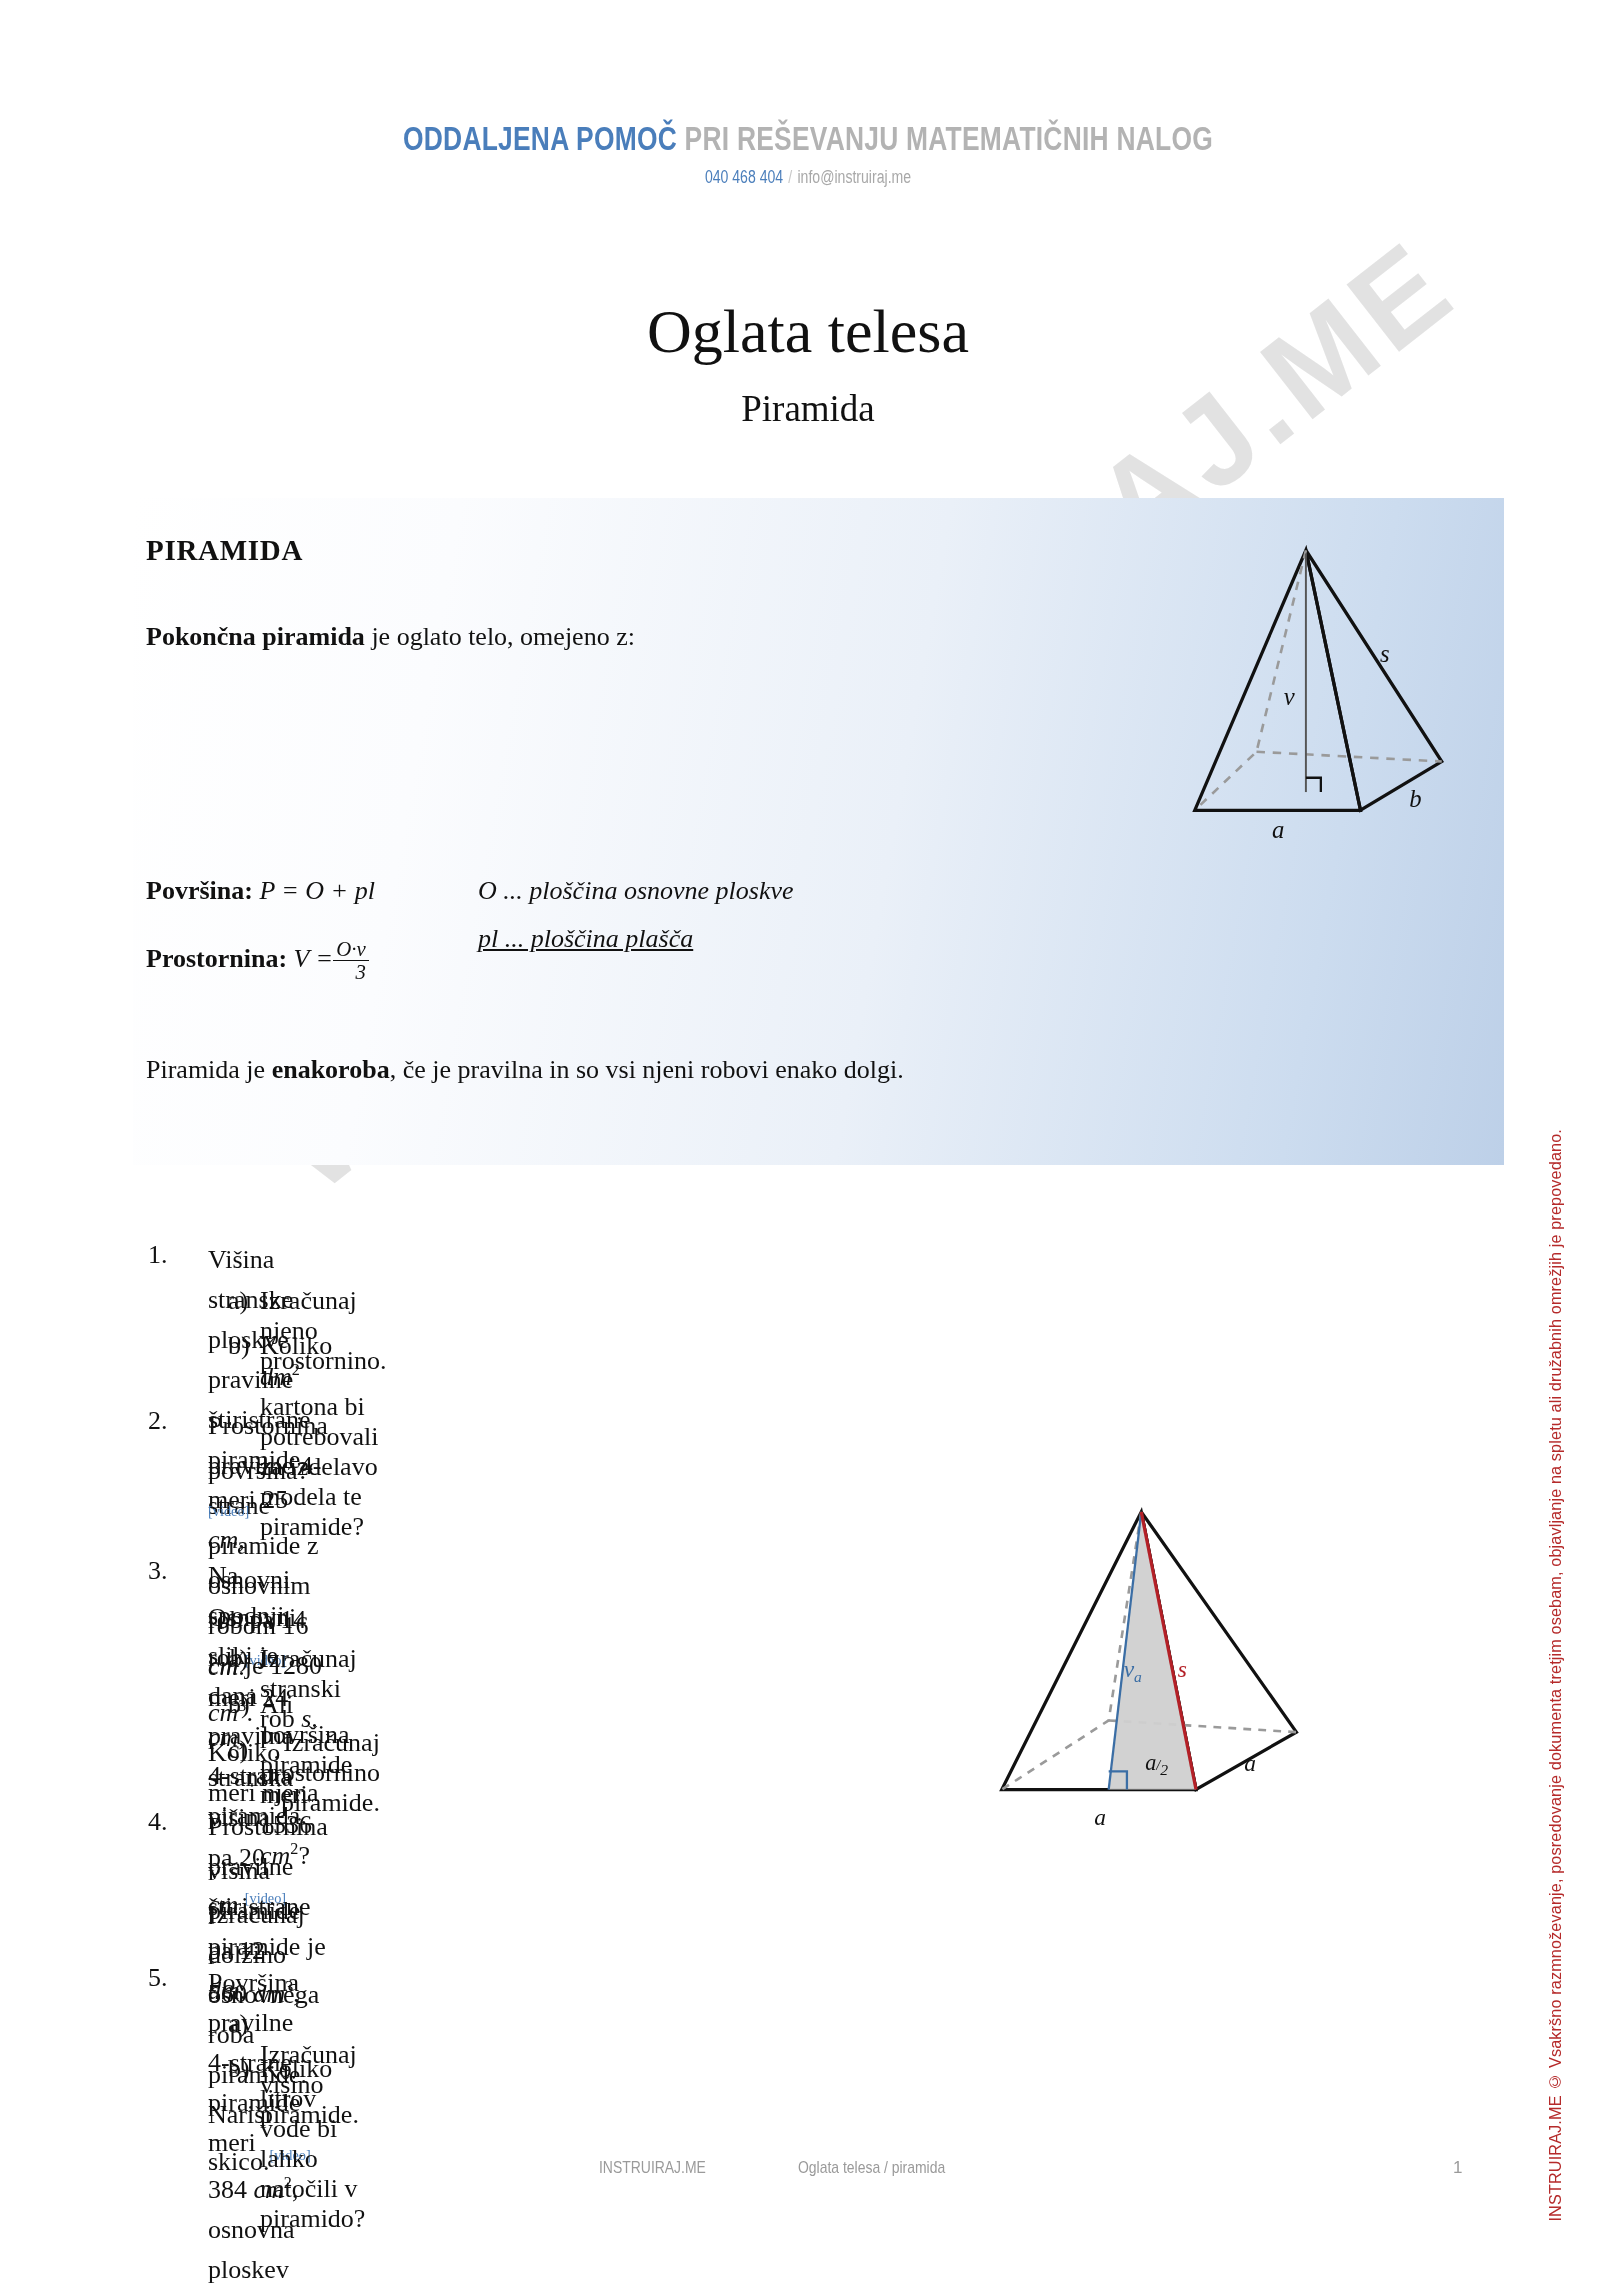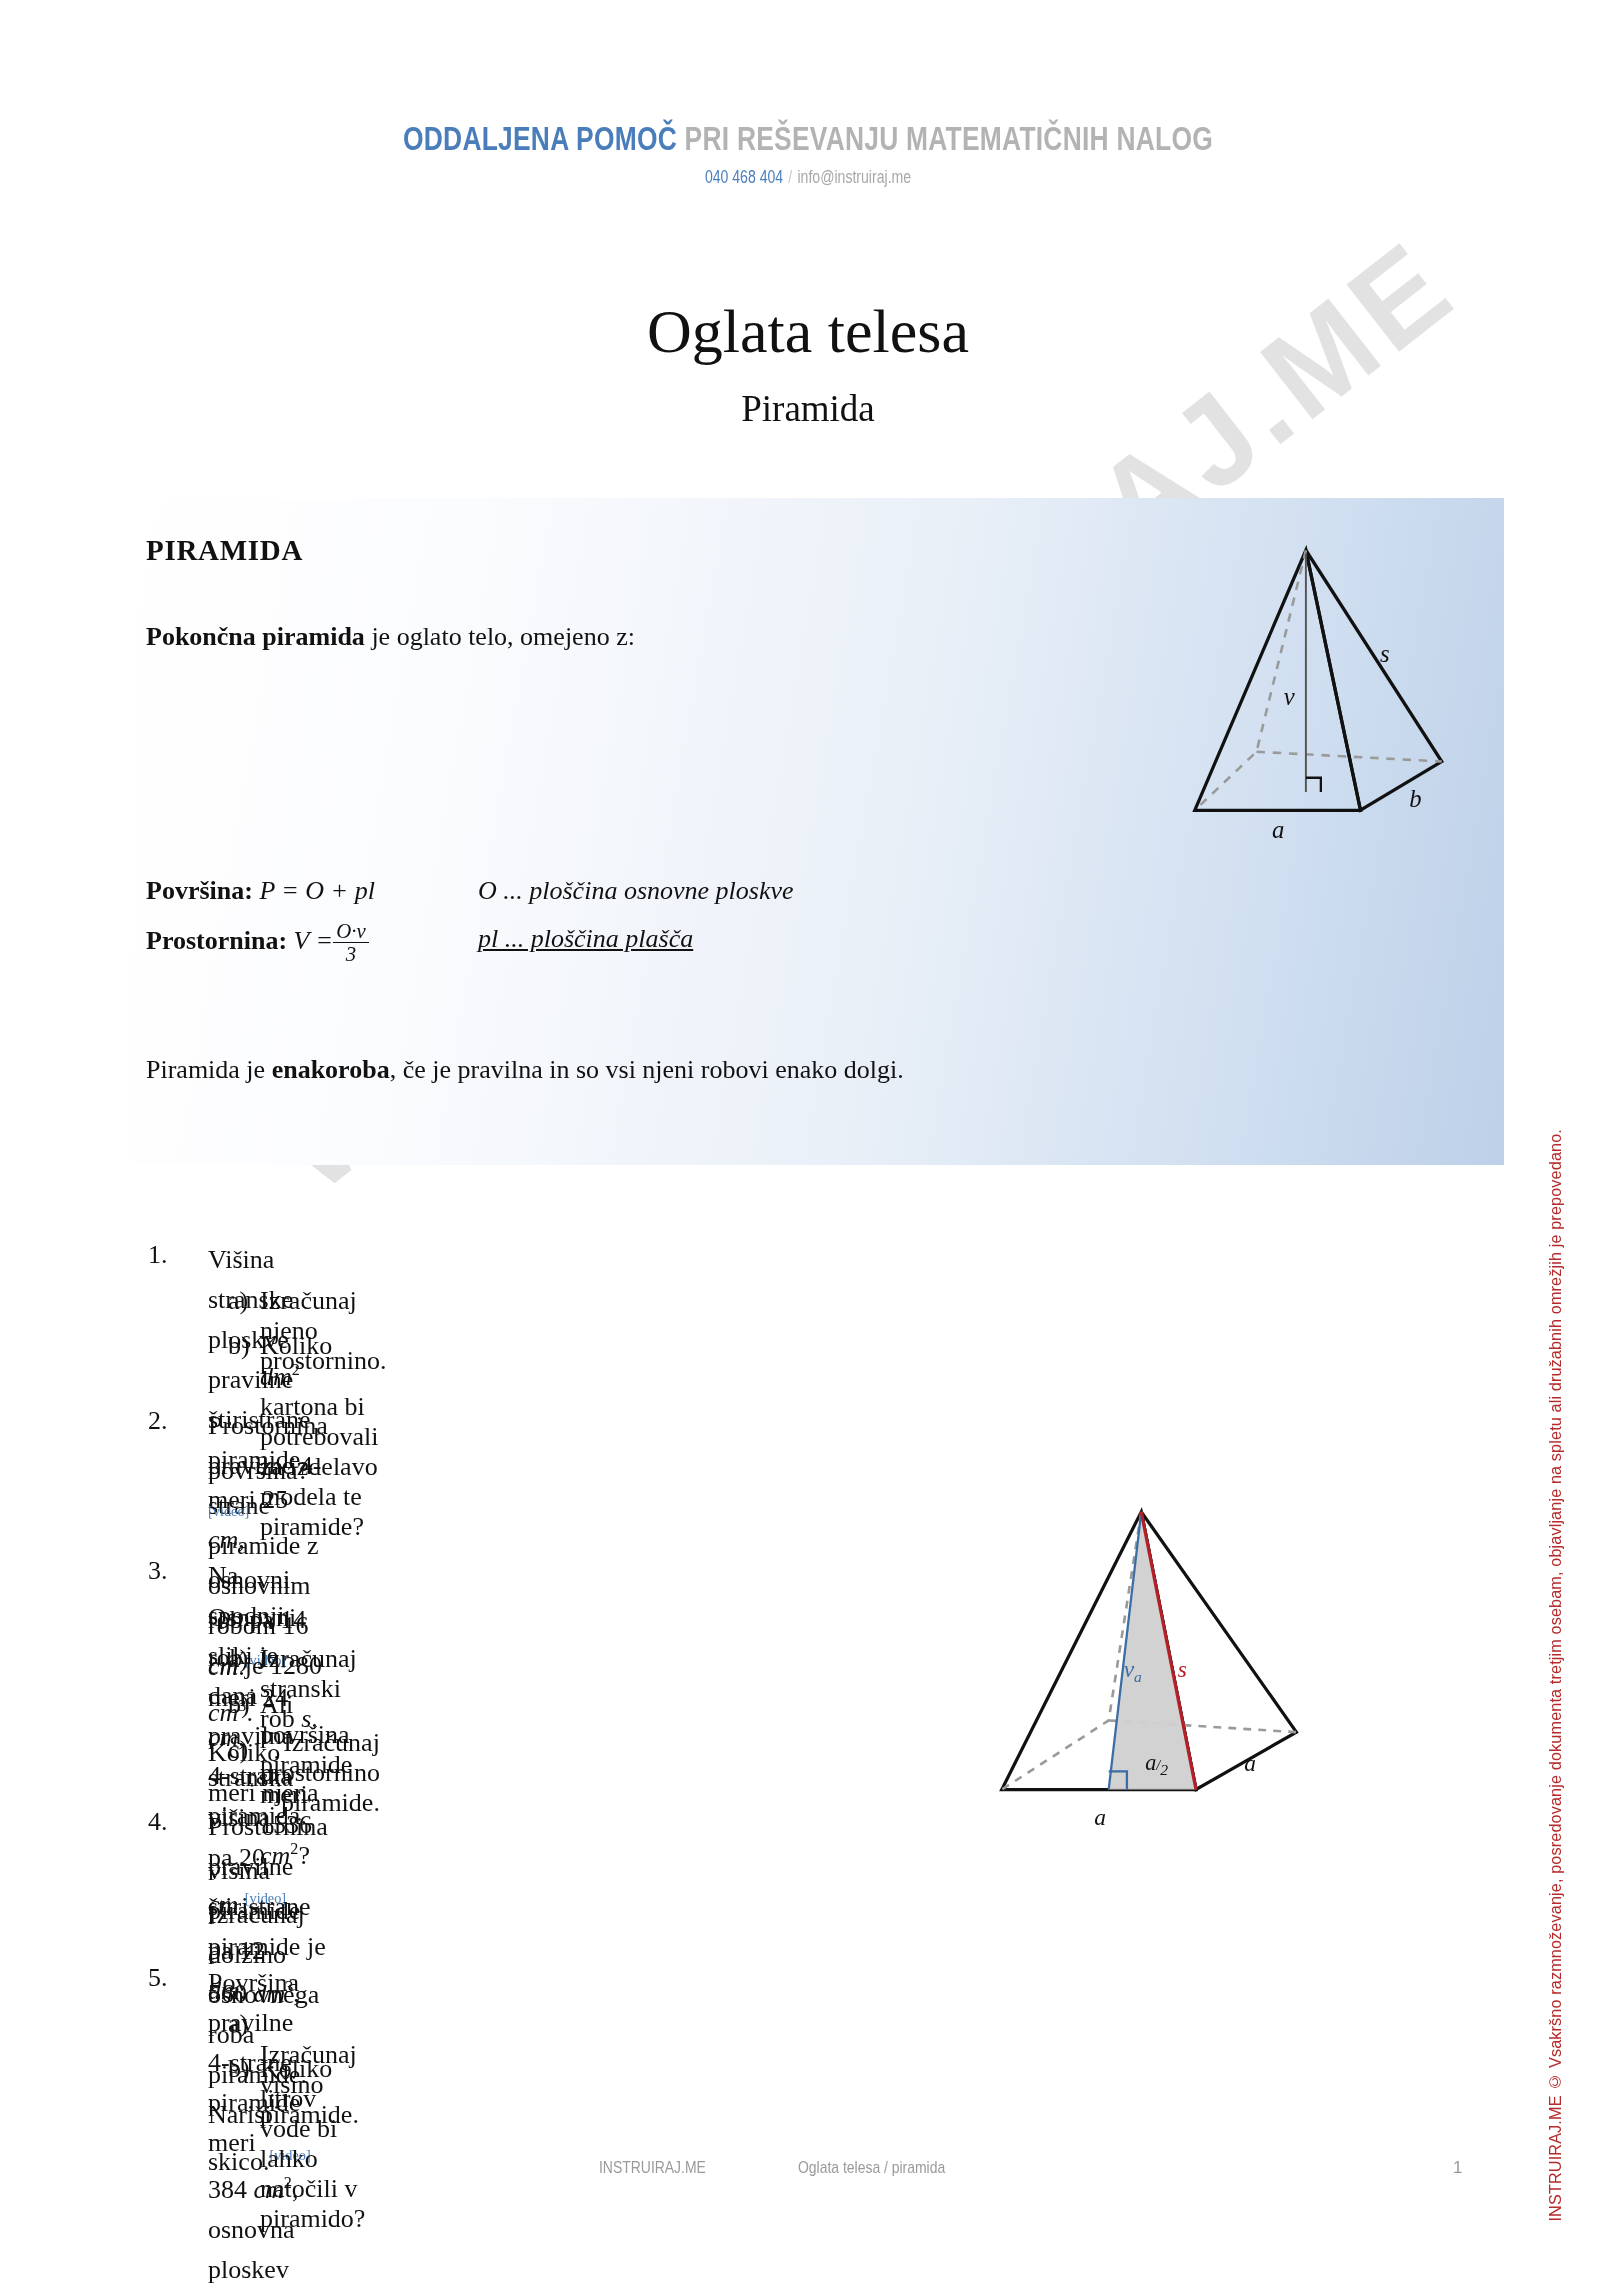--- a/index.html
+++ b/index.html
@@ -61,21 +61,21 @@
   ul.th-list{position:absolute;left:26px;top:158px;margin:0;padding:0 0 0 34px;list-style:disc;}
   ul.th-list li{font-size:26px;color:#111;line-height:36px;}
   .th-p2{position:absolute;left:13px;top:257px;font-size:26px;line-height:36px;color:#111;max-width:768px;}
   .th-form-l1{position:absolute;left:13px;top:378px;font-size:26px;color:#111;}
   .th-form-l2{position:absolute;left:13px;top:422px;font-size:26px;color:#111;}
   .th-def-l1{position:absolute;left:345px;top:378px;font-size:26px;color:#111;}
   .th-def-l2{position:absolute;left:345px;top:426px;font-size:26px;color:#111;text-decoration:underline;}
   .th-p3{position:absolute;left:13px;top:511px;font-size:26px;color:#111;}
   .th-p4{position:absolute;left:13px;top:557px;font-size:26px;color:#111;}
   .mi{font-style:italic;}
-  .frac{display:inline-block;vertical-align:-0.55em;text-align:center;font-size:.80em;line-height:1.05;}
+  .frac{display:inline-block;vertical-align:-0.55em;text-align:right;font-size:.80em;line-height:1.05;margin-top:18px;}
   .frac .num{display:block;border-bottom:1.3px solid #111;padding:0 3.3px;}
   .frac .den{display:block;padding:0 3.3px;}
   .pyr1{position:absolute;right:46px;top:39px;z-index:3;}
 
   
   .ex{position:absolute;z-index:4;color:#111;}
   .ex-num{position:absolute;font-size:26px;}
   .ex-line{position:absolute;font-size:26px;line-height:40px;}
   .sub{position:absolute;font-size:26px;}
   sup{font-size:.62em;vertical-align:super;}

